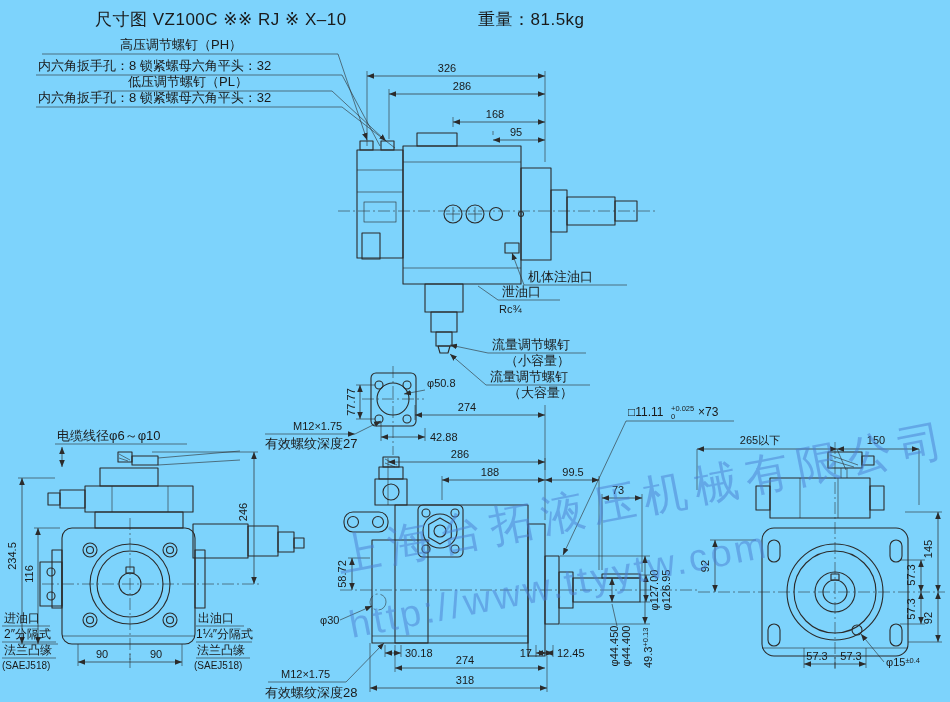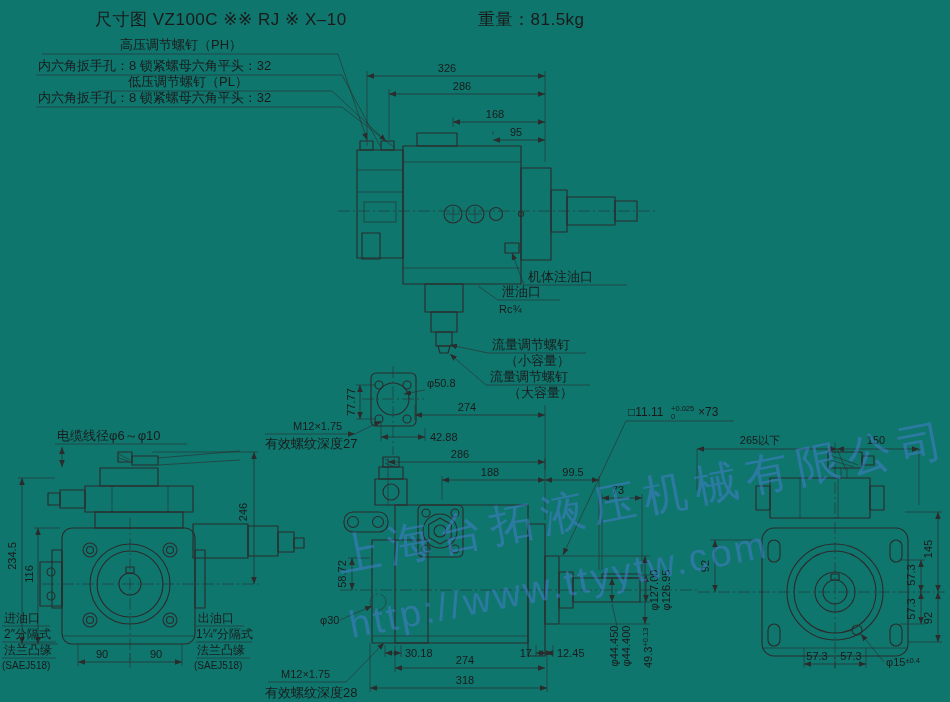--- a/index.html
+++ b/index.html
@@ -1,16 +1,16 @@
 <!DOCTYPE html>
 <html><head>
 <meta charset="utf-8">
 <style>
   html,body{margin:0;padding:0;background:#ffffff;width:950px;height:702px;overflow:hidden}
-  #stage{position:relative;width:950px;height:702px;background:#0f766e}
+  #stage{position:relative;width:950px;height:702px;background:#7dd3fc}
   svg{display:block}
   text{font-family:"Liberation Sans","DejaVu Sans",sans-serif;fill:#1a1a1a}
   .t-title{font-size:17px;letter-spacing:0.5px}
   .cn{font-size:13px}
   .cn-s{font-size:12px}
   .dim{font-size:11px}
   .dim-s{font-size:10px}
   .tol{font-size:7.5px}
   .ln{stroke:#2b2b2b;stroke-width:1.1;fill:none;stroke-linejoin:round}
   .thin{stroke:#2b2b2b;stroke-width:0.6;fill:none}

